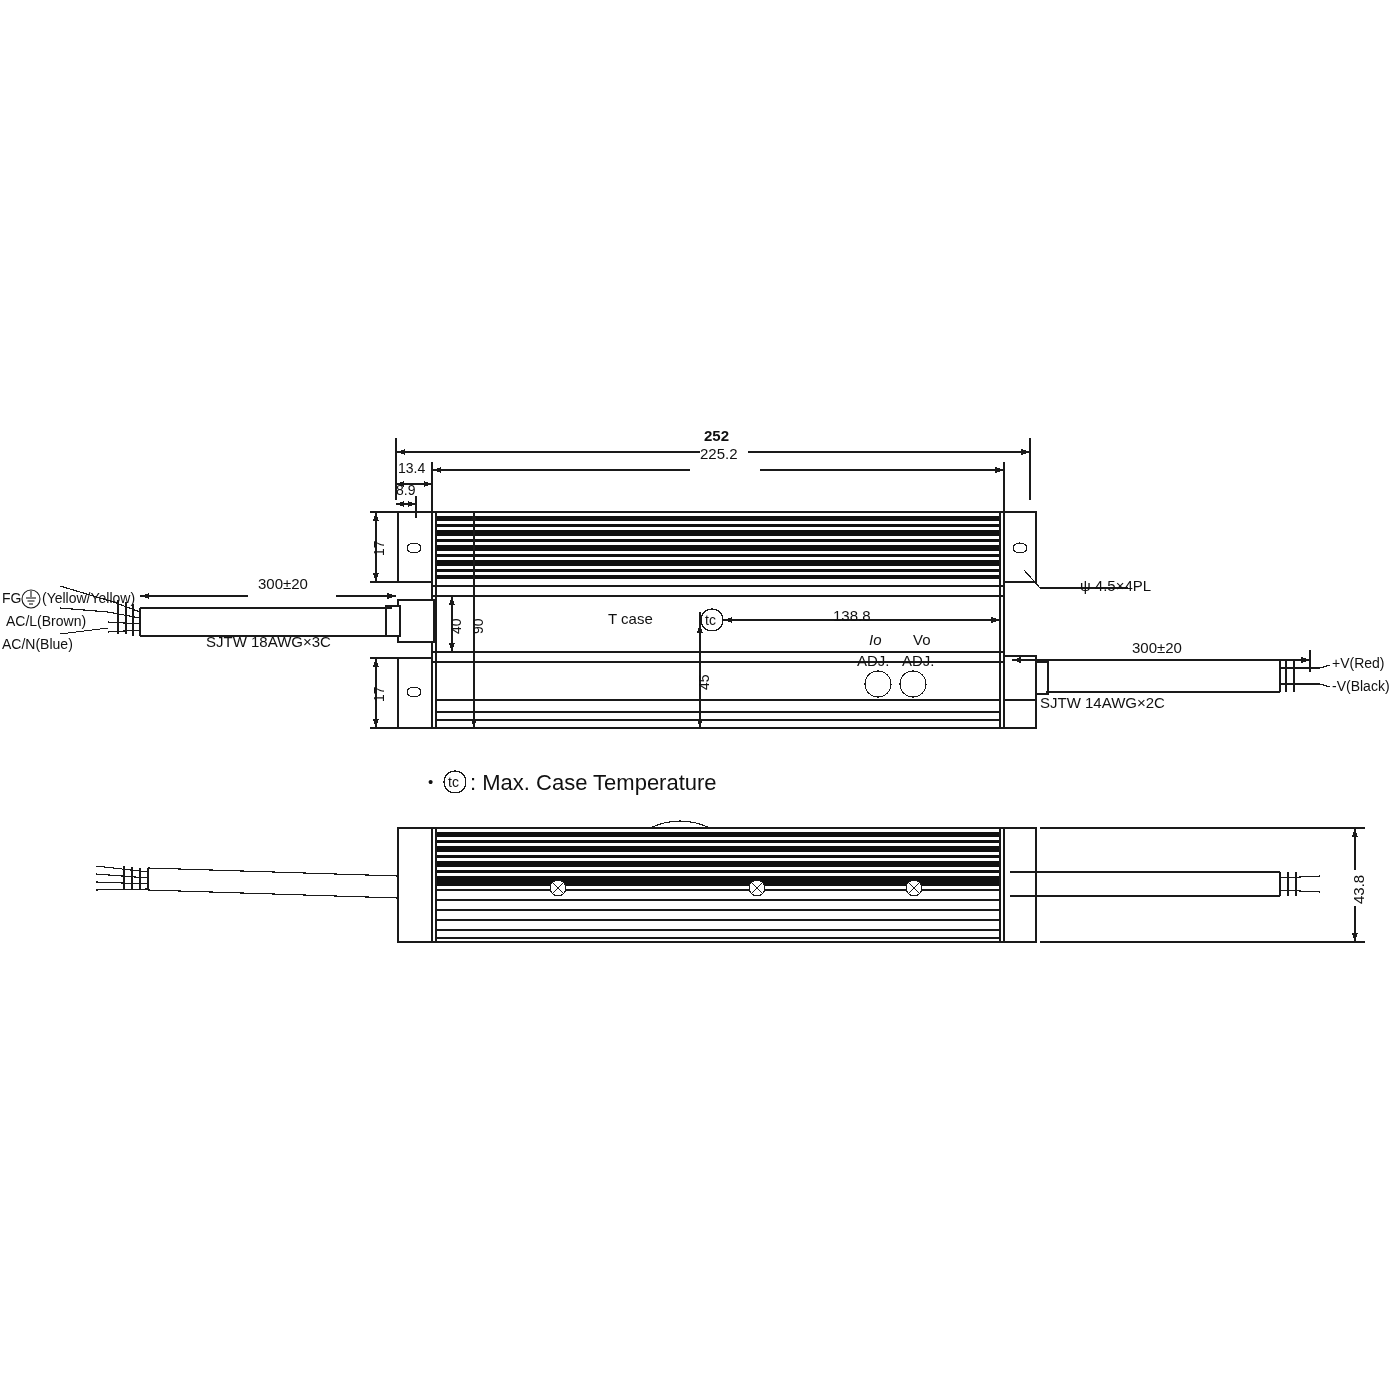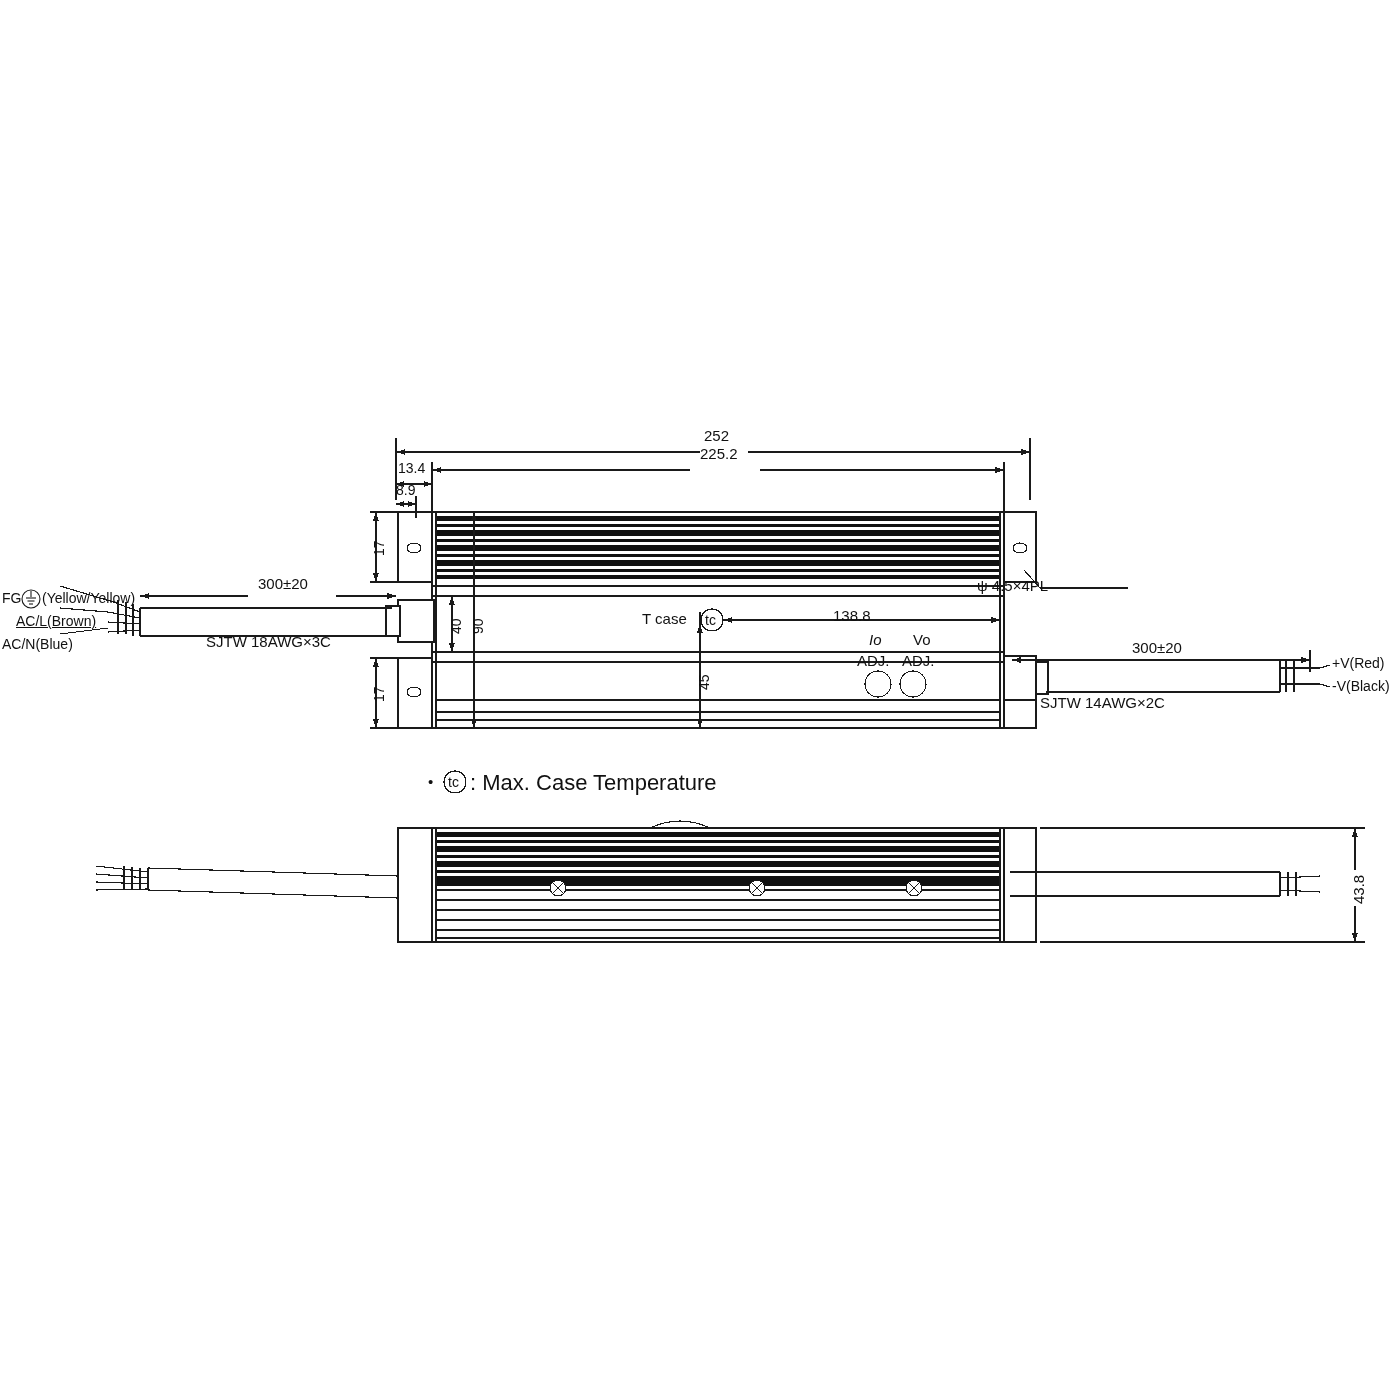--- a/index.html
+++ b/index.html
@@ -271,21 +271,21 @@
           <line x1="1355" y1="906" x2="1355" y2="942"></line>
           <path d="M1355 828 l-3 9 h6 z" fill="#1a1a1a" stroke="none"></path>
           <path d="M1355 942 l-3 -9 h6 z" fill="#1a1a1a" stroke="none"></path>
           <line x1="1040" y1="828" x2="1365" y2="828"></line>
           <line x1="1040" y1="942" x2="1365" y2="942"></line>
         </g>
       </g>
     </g>
   </svg>
 
-  <div class="lbl" style="left:704px;top:428px;">252</div>
+  <div class="lbl" style="left:704px;top:428px;font-weight:bold;">252</div>
   <div class="lbl" style="left:700px;top:446px;">225.2</div>
   <div class="lbl sm" style="left:398px;top:461px;">13.4</div>
   <div class="lbl sm" style="left:396px;top:483px;">8.9</div>
 
   <div class="lbl vert sm" style="left:372px;top:556px;">17</div>
   <div class="lbl vert sm" style="left:372px;top:702px;">17</div>
   <div class="lbl vert sm" style="left:449px;top:634px;">40</div>
   <div class="lbl vert sm" style="left:471px;top:634px;">90</div>
   <div class="lbl vert sm" style="left:697px;top:690px;">45</div>
 
@@ -294,33 +294,33 @@
 
   <div class="lbl sm" style="left:2px;top:591px;">FG</div>
   <div class="lbl sm" style="left:42px;top:591px;">(Yellow/Yellow)</div>
   <svg width="22" height="22" style="left:20px;top:588px;">
     <circle cx="11" cy="11" r="9" fill="#fff" stroke="#1a1a1a" stroke-width="1.1"></circle>
     <line x1="11" y1="3" x2="11" y2="9" stroke="#1a1a1a" stroke-width="1.1"></line>
     <line x1="6" y1="10" x2="16" y2="10" stroke="#1a1a1a" stroke-width="1.1"></line>
     <line x1="7.5" y1="13" x2="14.5" y2="13" stroke="#1a1a1a" stroke-width="1.1"></line>
     <line x1="9" y1="16" x2="13" y2="16" stroke="#1a1a1a" stroke-width="1.1"></line>
   </svg>
-  <div class="lbl sm" style="left:16px;top:614px;text-decoration:underline;">AC/L(Brown)</div>
+  <div class="lbl sm" style="left:6px;top:614px;">AC/L(Brown)</div>
   <div class="lbl sm" style="left:2px;top:637px;">AC/N(Blue)</div>
 
-  <div class="lbl" style="left:642px;top:611px;">T case</div>
+  <div class="lbl" style="left:608px;top:611px;">T case</div>
   <div class="lbl sm" style="left:705px;top:613px;">tc</div>
   <div class="lbl" style="left:833px;top:608px;">138.8</div>
 
   <div class="lbl" style="left:869px;top:632px;font-style:italic;">Io</div>
   <div class="lbl" style="left:857px;top:653px;">ADJ.</div>
   <div class="lbl" style="left:913px;top:632px;">Vo</div>
   <div class="lbl" style="left:902px;top:653px;">ADJ.</div>
 
-  <div class="lbl" style="left:977px;top:578px;text-align:center;">ψ 4.5×4PL</div>
+  <div class="lbl" style="left:1080px;top:578px;text-align:center;">ψ 4.5×4PL</div>
 
   <div class="lbl" style="left:1132px;top:640px;">300±20</div>
   <div class="lbl" style="left:1040px;top:695px;">SJTW 14AWG×2C</div>
   <div class="lbl sm" style="left:1332px;top:656px;">+V(Red)</div>
   <div class="lbl sm" style="left:1332px;top:679px;">-V(Black)</div>
 
   <div class="lbl" style="left:428px;top:774px;">•</div>
   <div class="lbl sm" style="left:448px;top:775px;">tc</div>
   <div class="lbl" style="left:470px;top:772px;font-size:22px;">: Max. Case Temperature</div>
 

